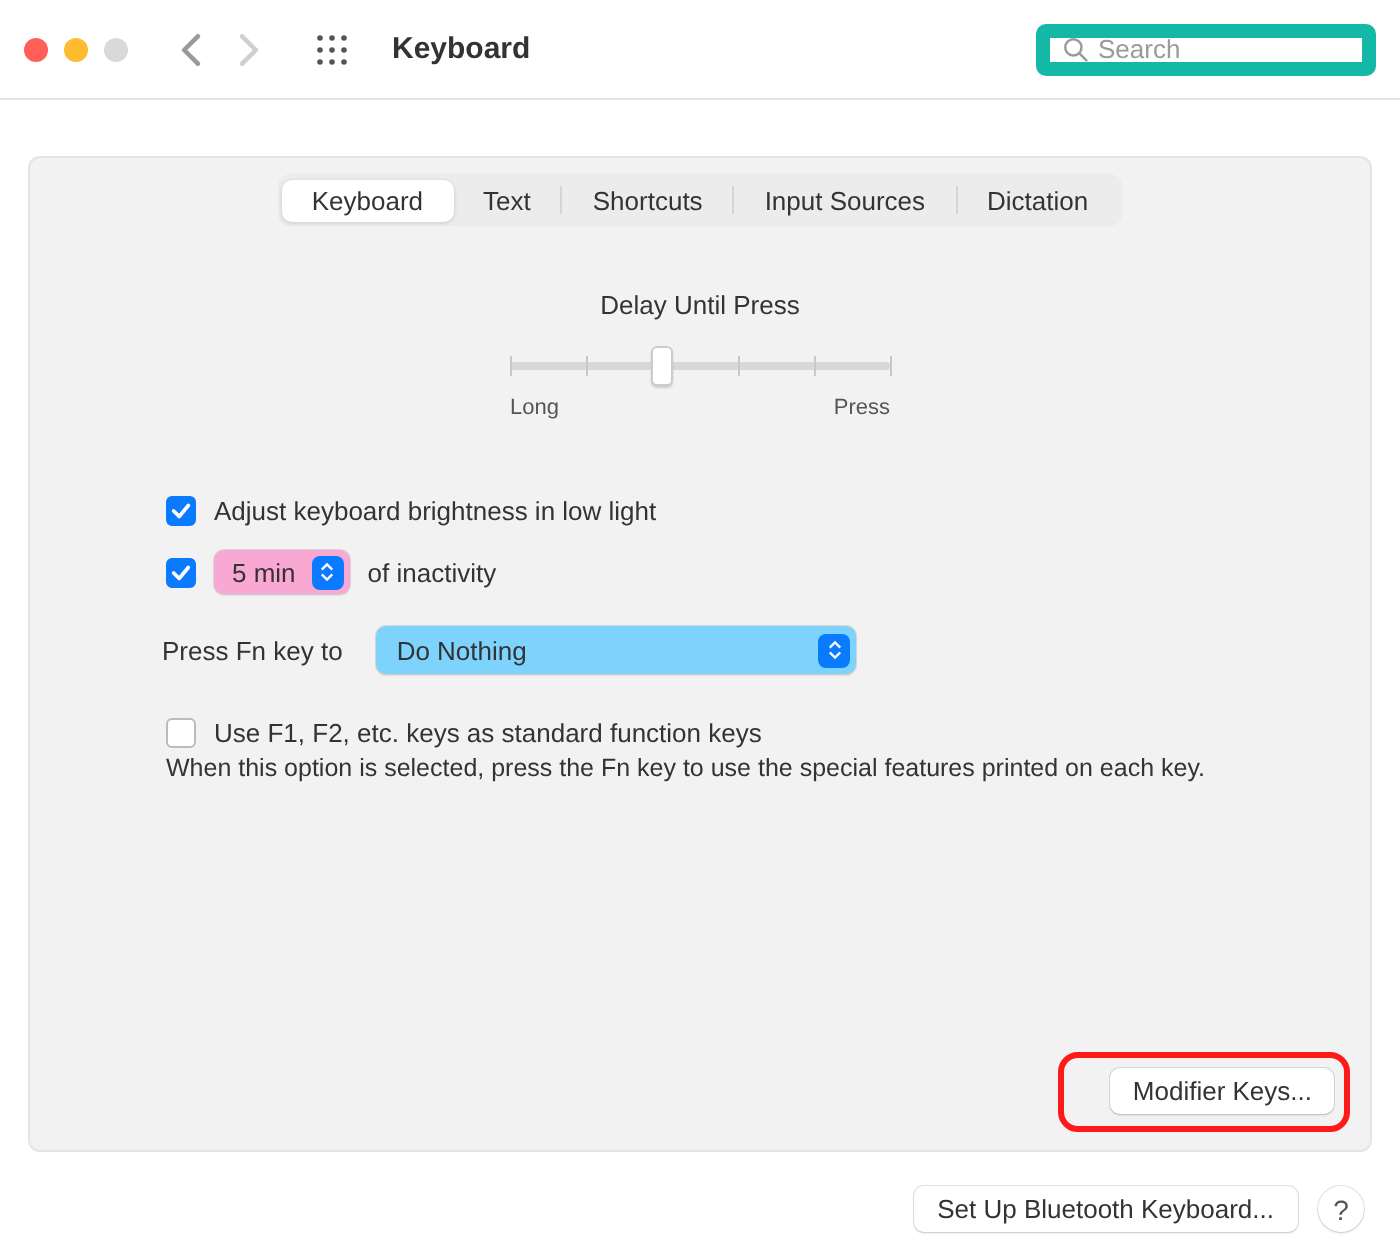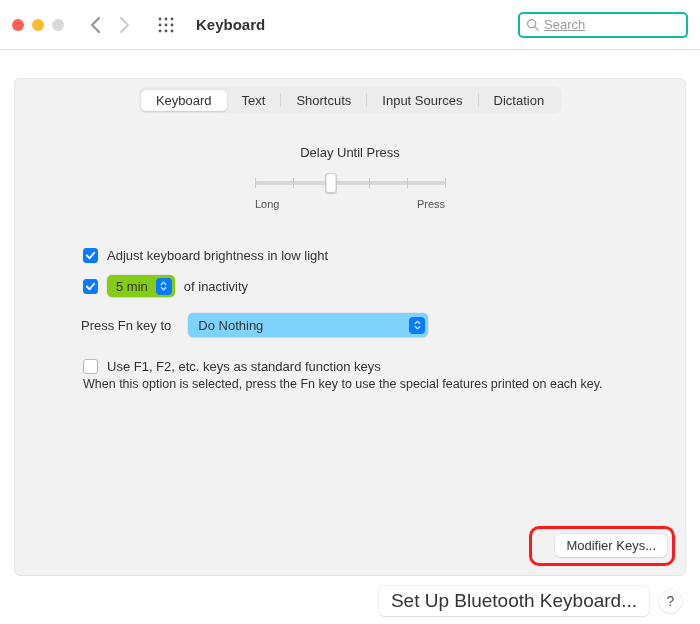--- a/index.html
+++ b/index.html
@@ -28,28 +28,27 @@
   .dot.grey { background: #d9d9d9; }
   .navbtns { display: flex; gap: 18px; margin-left: 14px; color: #9a9a9a; }
   .chev svg { width: 11px; height: 16px; display:block; }
   .grid-icon { margin-left: 16px; }
   .grid-icon svg { width: 16px; height: 16px; display: block; }
   .win-title { font-weight: 600; font-size: 15px; margin-left: 10px; }
   .search {
     margin-left: auto;
     width: 170px;
     height: 26px;
-    border: 2px solid #14b8a6;
+    border: 7px solid #14b8a6;
     border-radius: 5px;
     display: flex;
     align-items: center;
     padding: 0 6px;
     color: #9a9a9a;
     gap: 5px;
-    text-decoration: underline;
   }
   .search svg { width: 13px; height: 13px; }
   .search span { font-size: 13px; }
   
   .panel {
     margin: 28px 14px 0 14px;
     background: #f2f2f2;
     border: 1px solid #e4e4e4;
     border-radius: 6px;
     height: 498px;
@@ -117,21 +116,21 @@
   .row { display:flex; align-items:center; gap:9px; margin-bottom:12px; font-size:13px;padding-left:24px;}
   .chk {
     width:15px; height:15px; border-radius:3px;
     border:1px solid #bbb; background:#fff; display:inline-flex;
     align-items:center; justify-content:center;
   }
   .chk.on { background:#0a7aff; border-color:#0a7aff; }
   .chk.on svg { width:11px; height:11px; }
   .mini-select {
     display:inline-flex; align-items:center;
-    height:22px; background:#84cc16;
+    height:22px; background:#f9a8d4;
     border-radius:5px; padding:0 3px 0 9px; font-size:13px;
     box-shadow: 0 0 0 0.5px rgba(0,0,0,0.1), 0 1px 1px rgba(0,0,0,0.07);
   }
   .stepper {
     width:16px; height:17px; background:#0a7aff; border-radius:4px;
     margin-left:8px; display:flex; flex-direction:column; align-items:center; justify-content:center;
   }
   .stepper svg{ width:7px; height:5px; display:block;}
   .big-select {
     margin-left:8px;
@@ -159,21 +158,21 @@
     border:3px solid #ff1a1a; border-radius:10px;
     pointer-events:none;
   }
   
   .footer {
     position:absolute; left:0; right:0; bottom:8px;
     display:flex; justify-content:flex-end; align-items:center;
     padding-right:18px; gap:10px;
   }
   .btbtn {
-    padding:4px 12px; background:#fff; border-radius:5px; font-size:19px;
+    padding:4px 12px; background:#fff; border-radius:5px; font-size:13px;
     box-shadow: 0 0 0 0.5px rgba(0,0,0,0.12), 0 1px 1px rgba(0,0,0,0.07);
   }
   .helpbtn {
     width:23px; height:23px; border-radius:50%; background:#fff;
     display:flex; align-items:center; justify-content:center;
     font-size:14px; color:#555;
     box-shadow: 0 0 0 0.5px rgba(0,0,0,0.12), 0 1px 1px rgba(0,0,0,0.07);
   }
 </style>
 </head>

